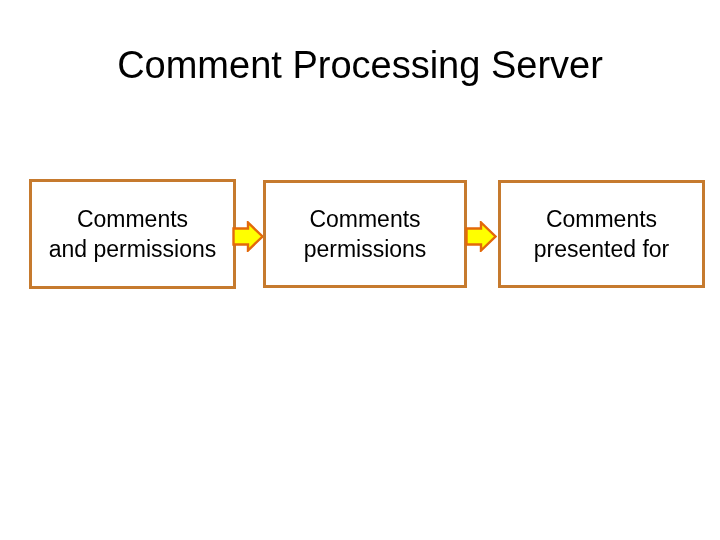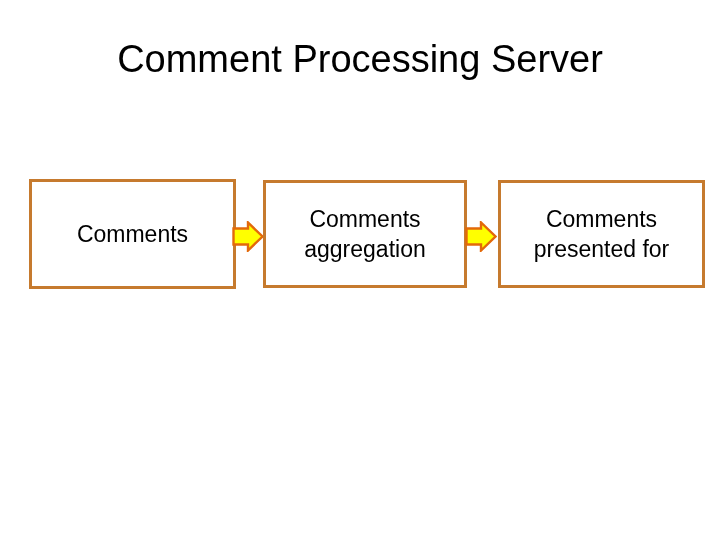--- a/index.html
+++ b/index.html
@@ -18,21 +18,21 @@
   .slide {
     position: relative;
     width: 720px;
     height: 540px;
     background: var(--background);
     font-family: "Liberation Sans", "DejaVu Sans", sans-serif;
     overflow: hidden;
   }
   .title {
     position: absolute;
-    top: 36px;
+    top: 42px;
     left: 0;
     width: 720px;
     text-align: center;
     font-size: 38px;
     line-height: 46px;
     font-weight: 400;
     color: var(--title-text);
     letter-spacing: 0px;
   }
   .box {
@@ -69,29 +69,30 @@
 </style>
 </head>
 <body>
 
 <div class="slide">
 
   <div class="title">Comment Processing Server</div>
 
   <div class="box box1">
     <div>Comments</div>
+    <div>and permissions</div>
   </div>
 
   <svg class="arrow arrow1" viewBox="0 0 32 31" xmlns="http://www.w3.org/2000/svg">
     <polygon points="1.5,7.5 16,7.5 16,1.5 30.5,15.5 16,29.5 16,23.5 1.5,23.5"></polygon>
   </svg>
 
   <div class="box box2">
     <div>Comments</div>
-    <div>aggregation</div>
+    <div>permissions</div>
   </div>
 
   <svg class="arrow arrow2" viewBox="0 0 32 31" xmlns="http://www.w3.org/2000/svg">
     <polygon points="1.5,7.5 16,7.5 16,1.5 30.5,15.5 16,29.5 16,23.5 1.5,23.5"></polygon>
   </svg>
 
   <div class="box box3">
     <div>Comments</div>
     <div>presented for</div>
   </div>

